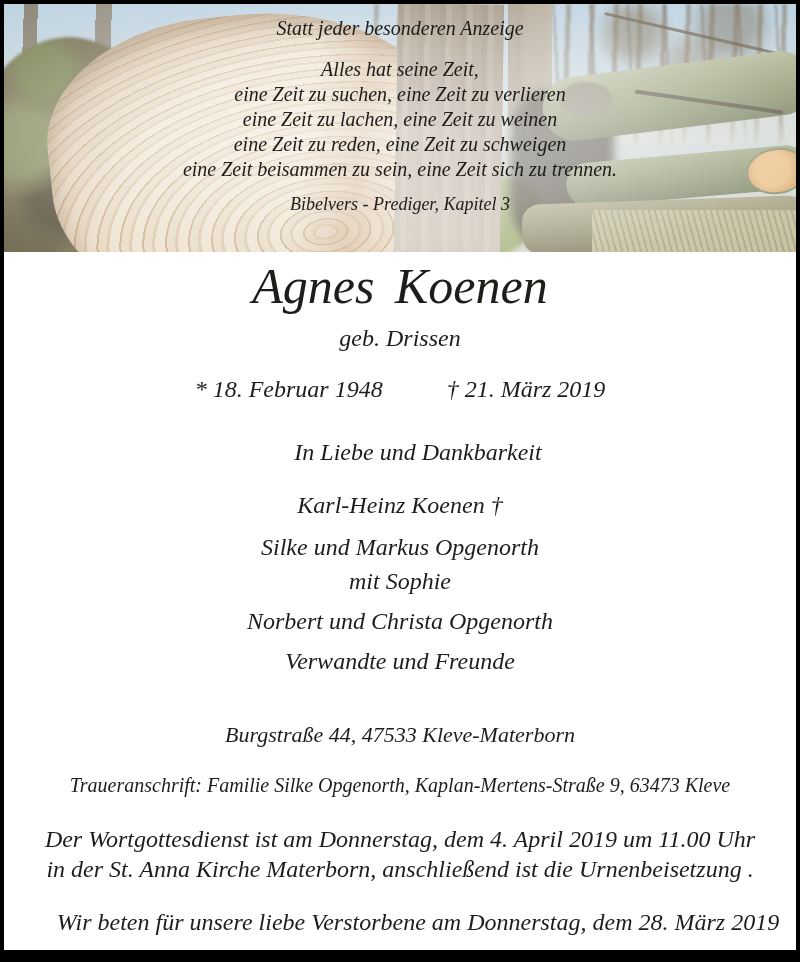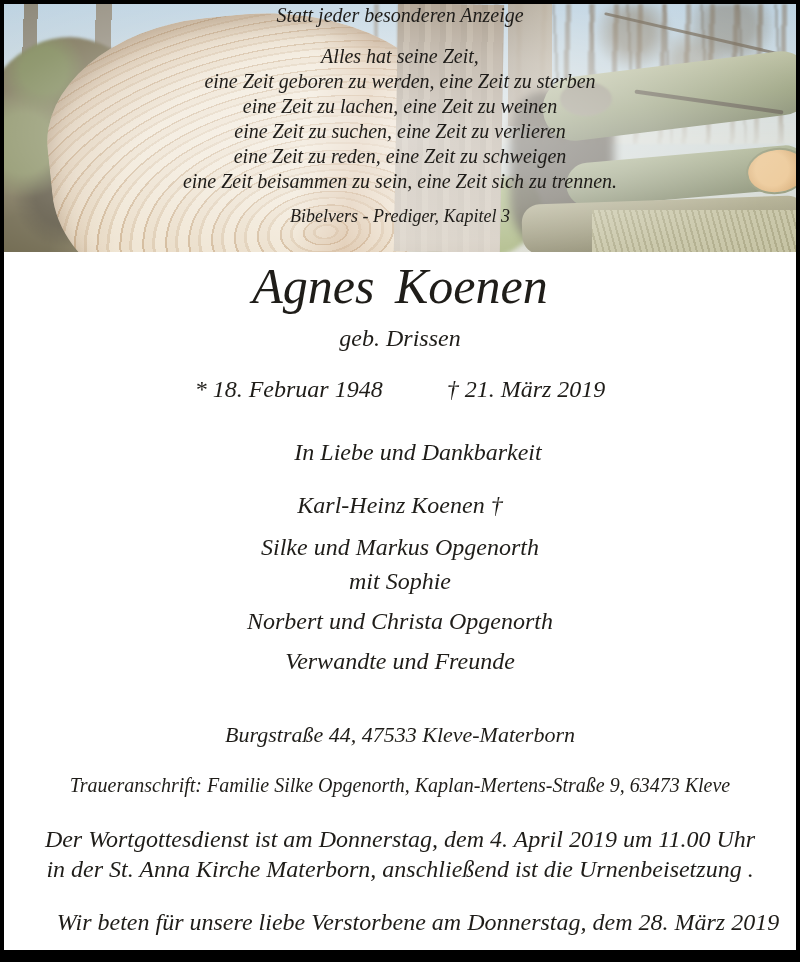--- a/index.html
+++ b/index.html
@@ -134,21 +134,21 @@
     left:0;top:0;width:792px;height:248px;
     background:radial-gradient(ellipse at 50% 52%,
       rgba(255,255,255,.66) 0%,rgba(255,255,255,.46) 45%,
       rgba(255,255,255,.24) 75%,rgba(255,255,255,.12) 100%);
   }
   .photo-text{
     left:0;top:0;width:792px;height:248px;
     position:absolute;text-align:center;color:#1e1c19;
   }
   .photo-text p{position:static;margin:0;}
-  .overline{font-size:20px;}
+  .overline{padding-top:13px;font-size:20px;}
   .pline{font-size:20px;line-height:25px;}
   .pline.first{margin-top:17px !important;}
   .attr{font-size:18px;margin-top:12px !important;}
   
   .notice{
     position:relative;width:792px;height:698px;
     text-align:center;overflow:hidden;background:#fff;
   }
   .notice h1{
     margin:6px 0 0;font-weight:normal;font-style:italic;
@@ -193,23 +193,22 @@
     <div class="log-mid"></div>
     <div class="branch2"></div>
     <div class="log-end-disc"></div>
     <div class="log-bottom"></div>
     <div class="ground"></div>
     <div class="fade"></div>
 
     <div class="photo-text">
       <p class="overline">Statt jeder besonderen Anzeige</p>
       <p class="pline first">Alles hat seine Zeit,</p>
-      <p class="pline">eine Zeit geboren zu werden, eine Zeit zu sterben</p>
+      <p class="pline">eine Zeit zu suchen, eine Zeit zu verlieren</p>
       <p class="pline">eine Zeit zu lachen, eine Zeit zu weinen</p>
-      <p class="pline">eine Zeit zu suchen, eine Zeit zu verlieren</p>
       <p class="pline">eine Zeit zu reden, eine Zeit zu schweigen</p>
       <p class="pline">eine Zeit beisammen zu sein, eine Zeit sich zu trennen.</p>
       <p class="attr">Bibelvers - Prediger, Kapitel 3</p>
     </div>
   </div>
 
   <div class="notice">
     <h1>Agnes Koenen</h1>
     <p class="maiden">geb. Drissen</p>
     <p class="dates">

